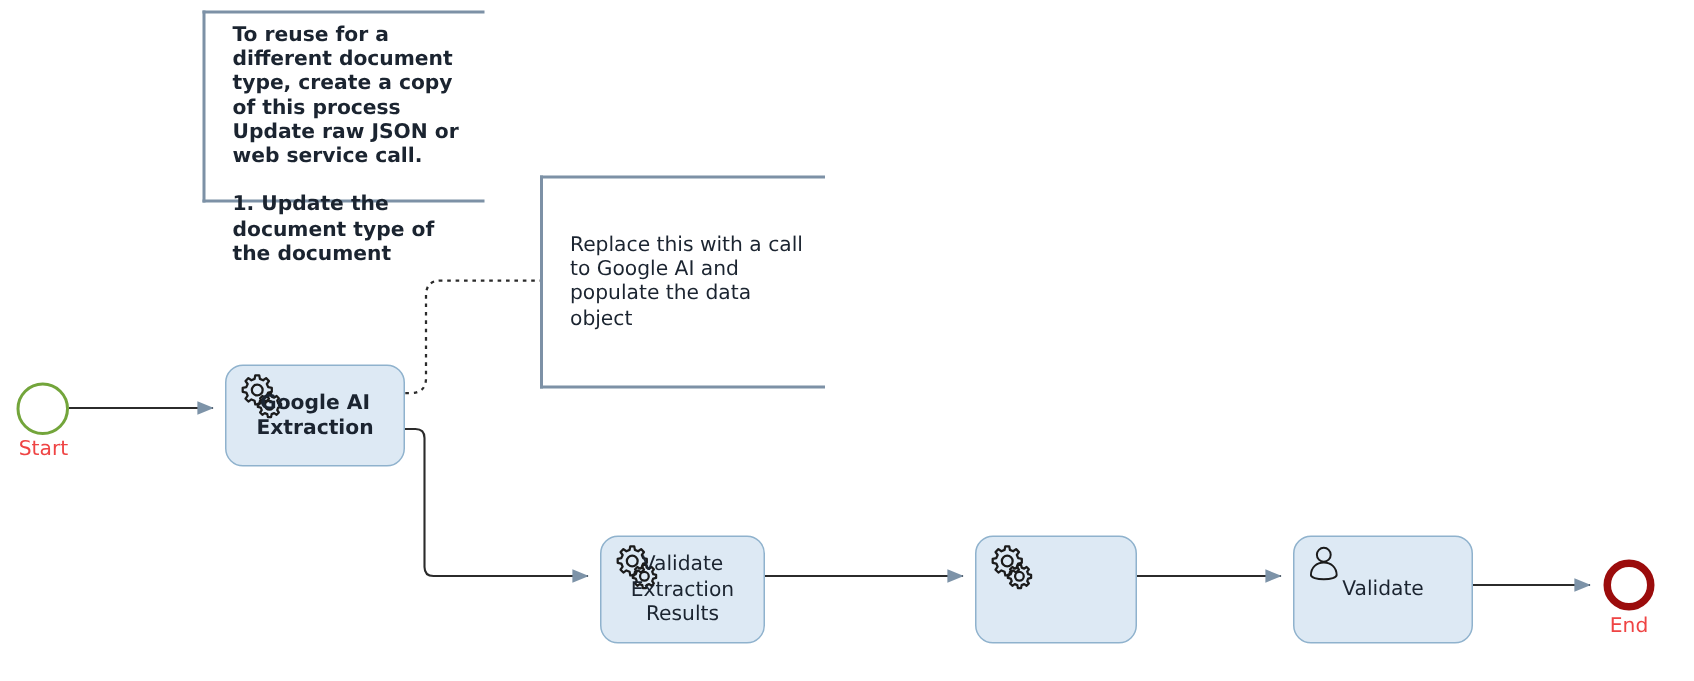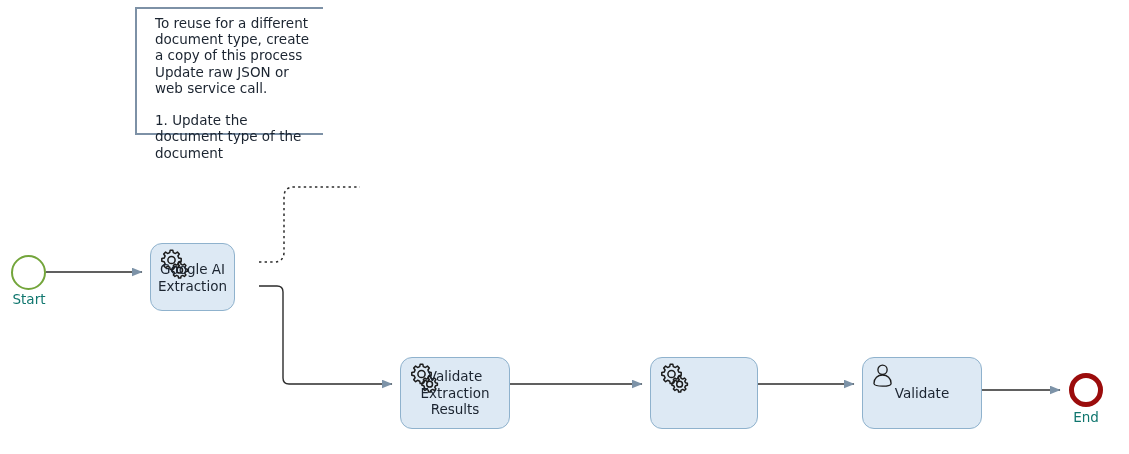--- a/index.html
+++ b/index.html
@@ -59,21 +59,21 @@
   }
   .event-start {
     border: 2.5px solid #73a53b;
   }
   .event-end {
     border: 5px solid #9b0c0c;
   }
   .event-label {
     position: absolute;
     text-align: center;
-    color: #0f766e;
+    color: #ef4444;
     font-size: 13.5px;
     line-height: 15px;
     white-space: nowrap;
     font-family: "DejaVu Sans", "Liberation Sans", sans-serif;
   }
 
   
   .task {
     position: absolute;
     box-sizing: border-box;
@@ -120,31 +120,34 @@
 
     <path d="M510,384 L642,384" fill="none" stroke="#2b2b2b" stroke-width="1.4" marker-end="url(#arrow)"></path>
 
     <path d="M758,384 L854,384" fill="none" stroke="#2b2b2b" stroke-width="1.4" marker-end="url(#arrow)"></path>
 
     <path d="M970,390 L1060,390" fill="none" stroke="#2b2b2b" stroke-width="1.4" marker-end="url(#arrow)"></path>
 
     <path d="M259,262 L274,262 Q284,262 284,252 L284,197 Q284,187 294,187 L360,187" fill="none" stroke="#2b2b2b" stroke-width="1.5" stroke-dasharray="2.4,3.2" stroke-linecap="butt"></path>
   </svg>
 
-  <div class="annotation" id="annotation-1" style="left:135px; top:7px; width:188px; height:128px;">
+  <div class="annotation" id="annotation-1" style="left:135px; top:7px; width:188px; height:128px;font-weight:bold;">
     <div class="ann-text">To reuse for a different document type, create a copy of this process Update raw JSON or web service call.
 
 1. Update the document type of the document</div>
   </div>
 
+  <div class="annotation" id="annotation-2" style="left:360px; top:117px; width:190px; height:142px;">
+    <div class="ann-text">Replace this with a call to Google AI and populate the data object</div>
+  </div>
 
   <div class="event event-start" style="left:11px; top:255px; width:35px; height:35px;"></div>
   <div class="event-label" style="left:0px; top:292px; width:58px;">Start</div>
 
-  <div class="task" style="left:150px; top:243px; width:85px; height:68px;">
+  <div class="task" style="left:150px; top:243px; width:120px; height:68px;font-weight:bold;">
     <svg class="task-icon" viewBox="0 0 34 32" xmlns="http://www.w3.org/2000/svg">
       <g fill="none" stroke="#1b1b1b" stroke-width="1.5" stroke-linejoin="round">
         <path d="M14.2,2.2 l2.6,0 l0.5,2.4 l2.1,0.9 l2.0,-1.4 l1.9,1.9 l-1.4,2.0 l0.9,2.1 l2.4,0.5 l0,2.6 l-2.4,0.5 l-0.9,2.1 l1.4,2.0 l-1.9,1.9 l-2.0,-1.4 l-2.1,0.9 l-0.5,2.4 l-2.6,0 l-0.5,-2.4 l-2.1,-0.9 l-2.0,1.4 l-1.9,-1.9 l1.4,-2.0 l-0.9,-2.1 l-2.4,-0.5 l0,-2.6 l2.4,-0.5 l0.9,-2.1 l-1.4,-2.0 l1.9,-1.9 l2.0,1.4 l2.1,-0.9 z"></path>
         <circle cx="15.5" cy="12.0" r="3.6"></circle>
         <path d="M22.6,14.5 l2.1,0 l0.4,1.9 l1.7,0.7 l1.6,-1.1 l1.5,1.5 l-1.1,1.6 l0.7,1.7 l1.9,0.4 l0,2.1 l-1.9,0.4 l-0.7,1.7 l1.1,1.6 l-1.5,1.5 l-1.6,-1.1 l-1.7,0.7 l-0.4,1.9 l-2.1,0 l-0.4,-1.9 l-1.7,-0.7 l-1.6,1.1 l-1.5,-1.5 l1.1,-1.6 l-0.7,-1.7 l-1.9,-0.4 l0,-2.1 l1.9,-0.4 l0.7,-1.7 l-1.1,-1.6 l1.5,-1.5 l1.6,1.1 l1.7,-0.7 z"></path>
         <circle cx="23.6" cy="22.2" r="2.9"></circle>
       </g>
     </svg>
     <div class="task-label">Google AI
 Extraction</div>

